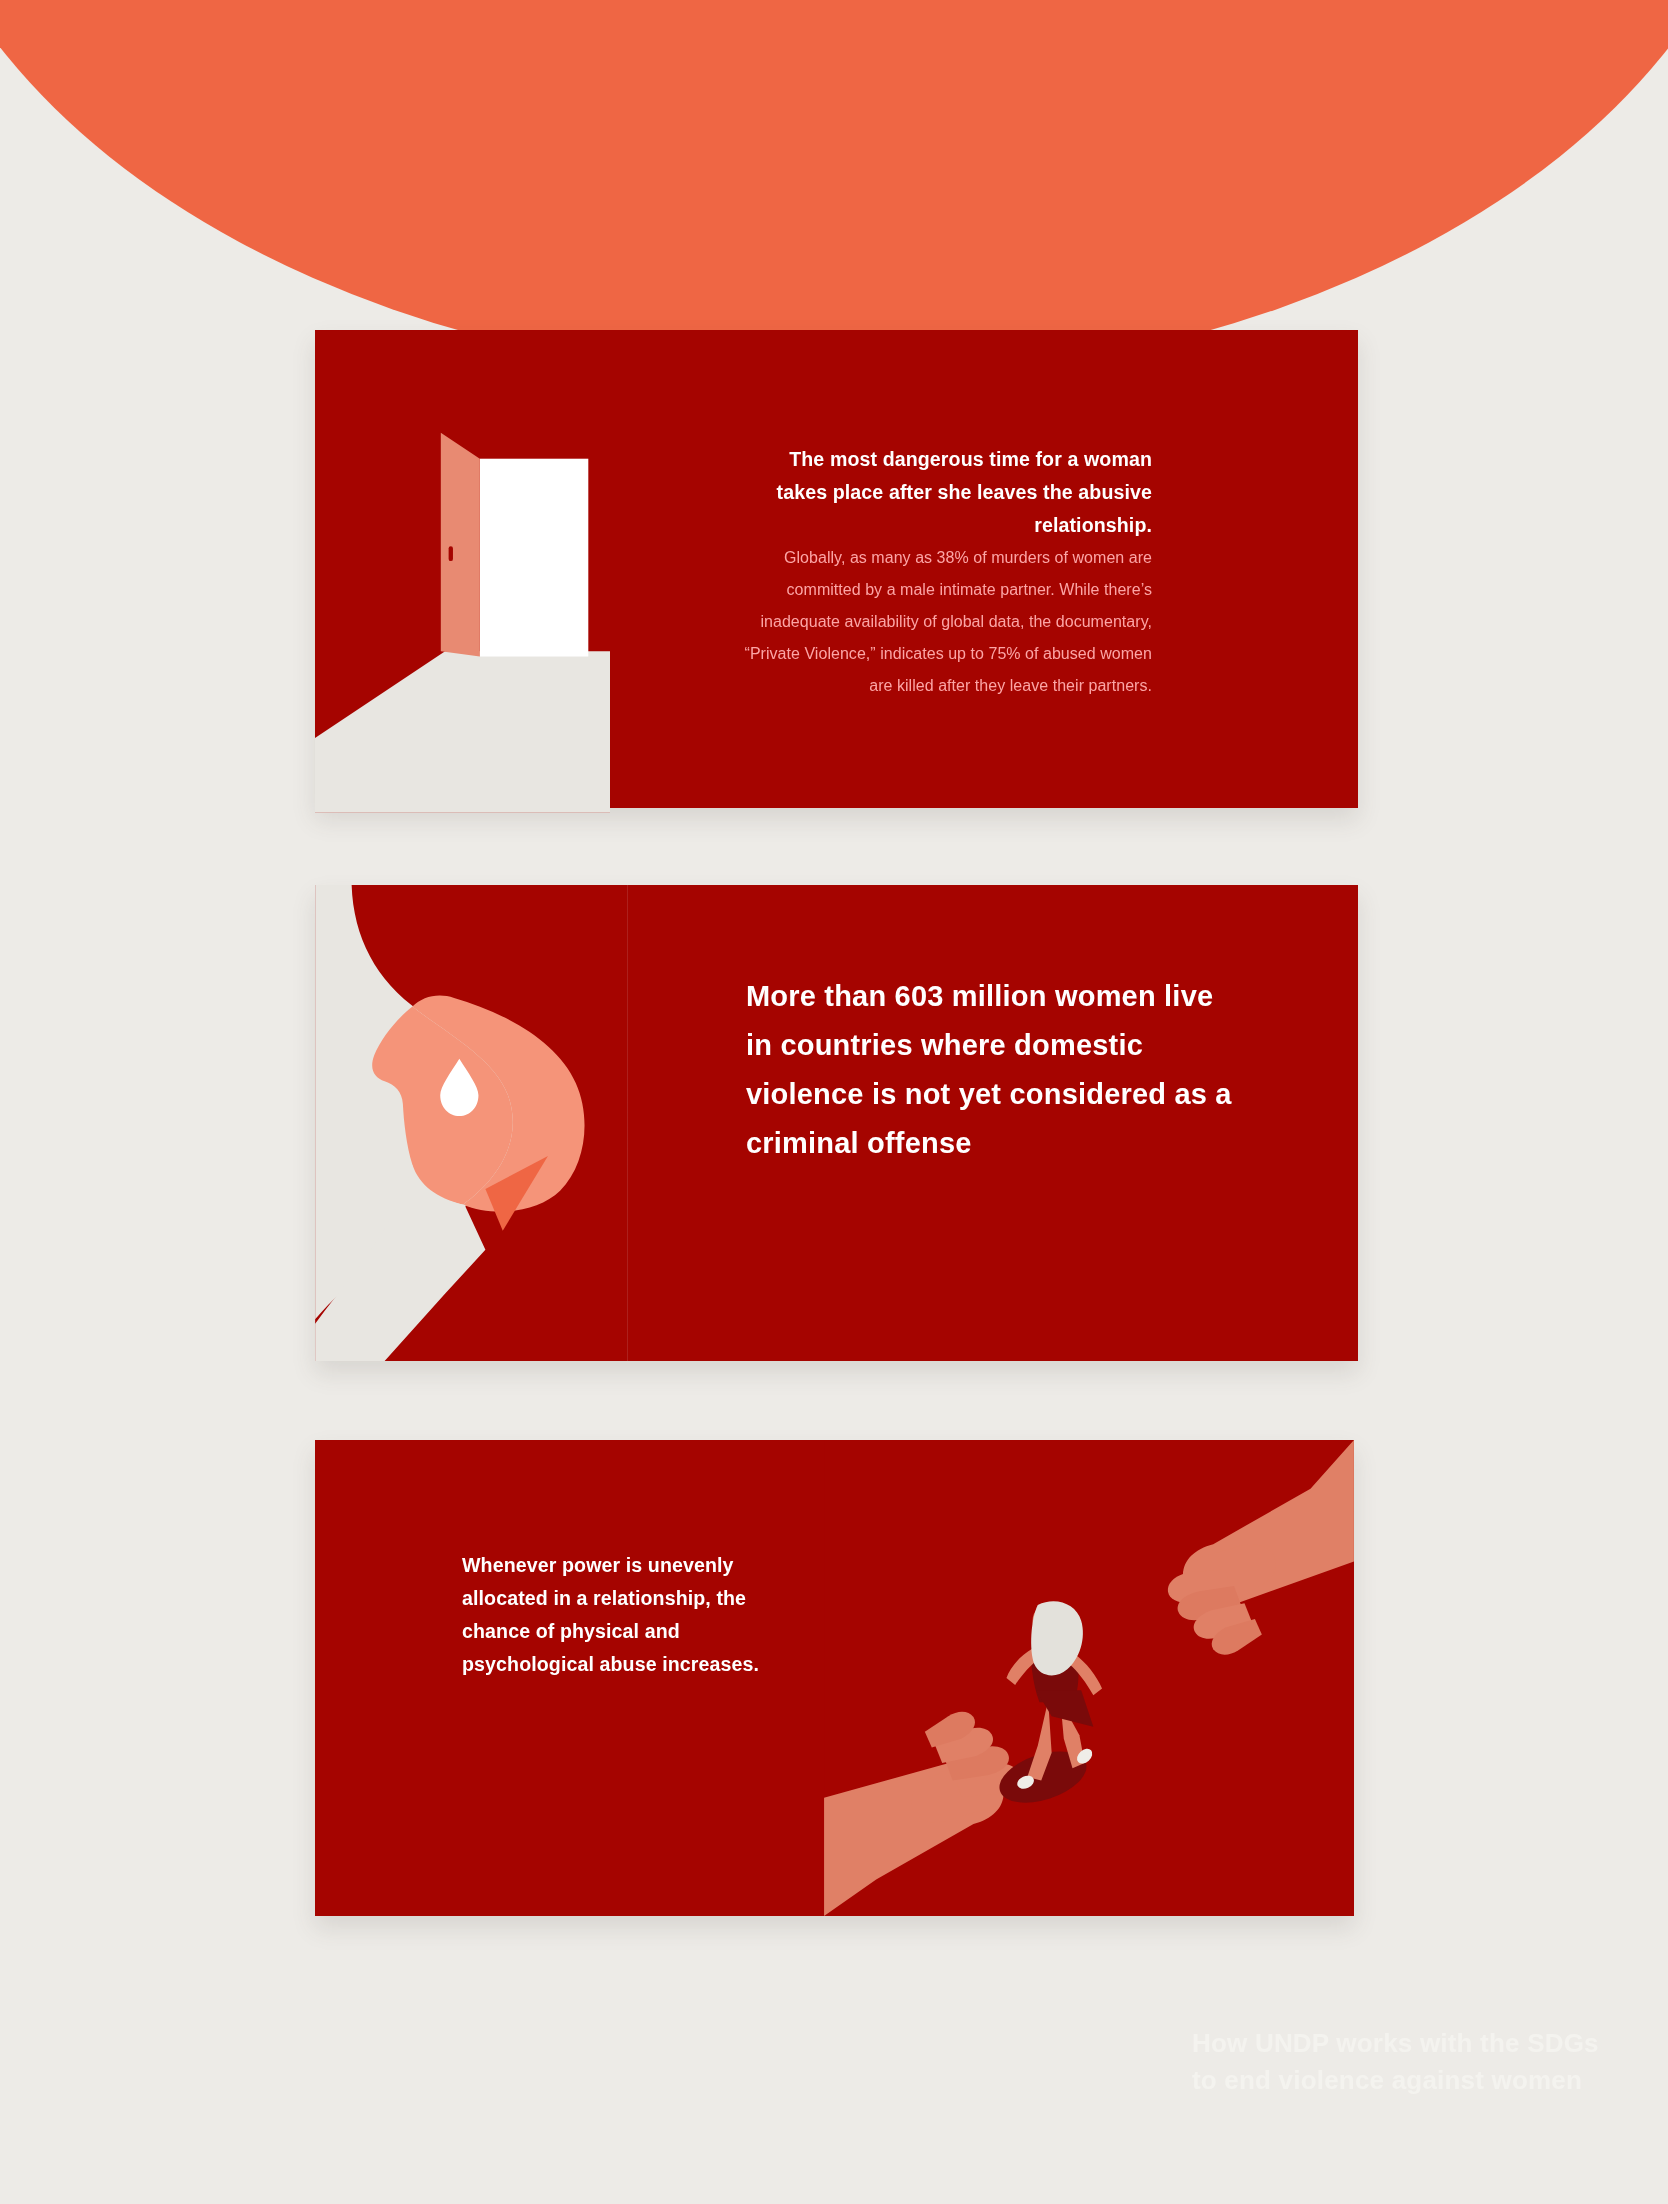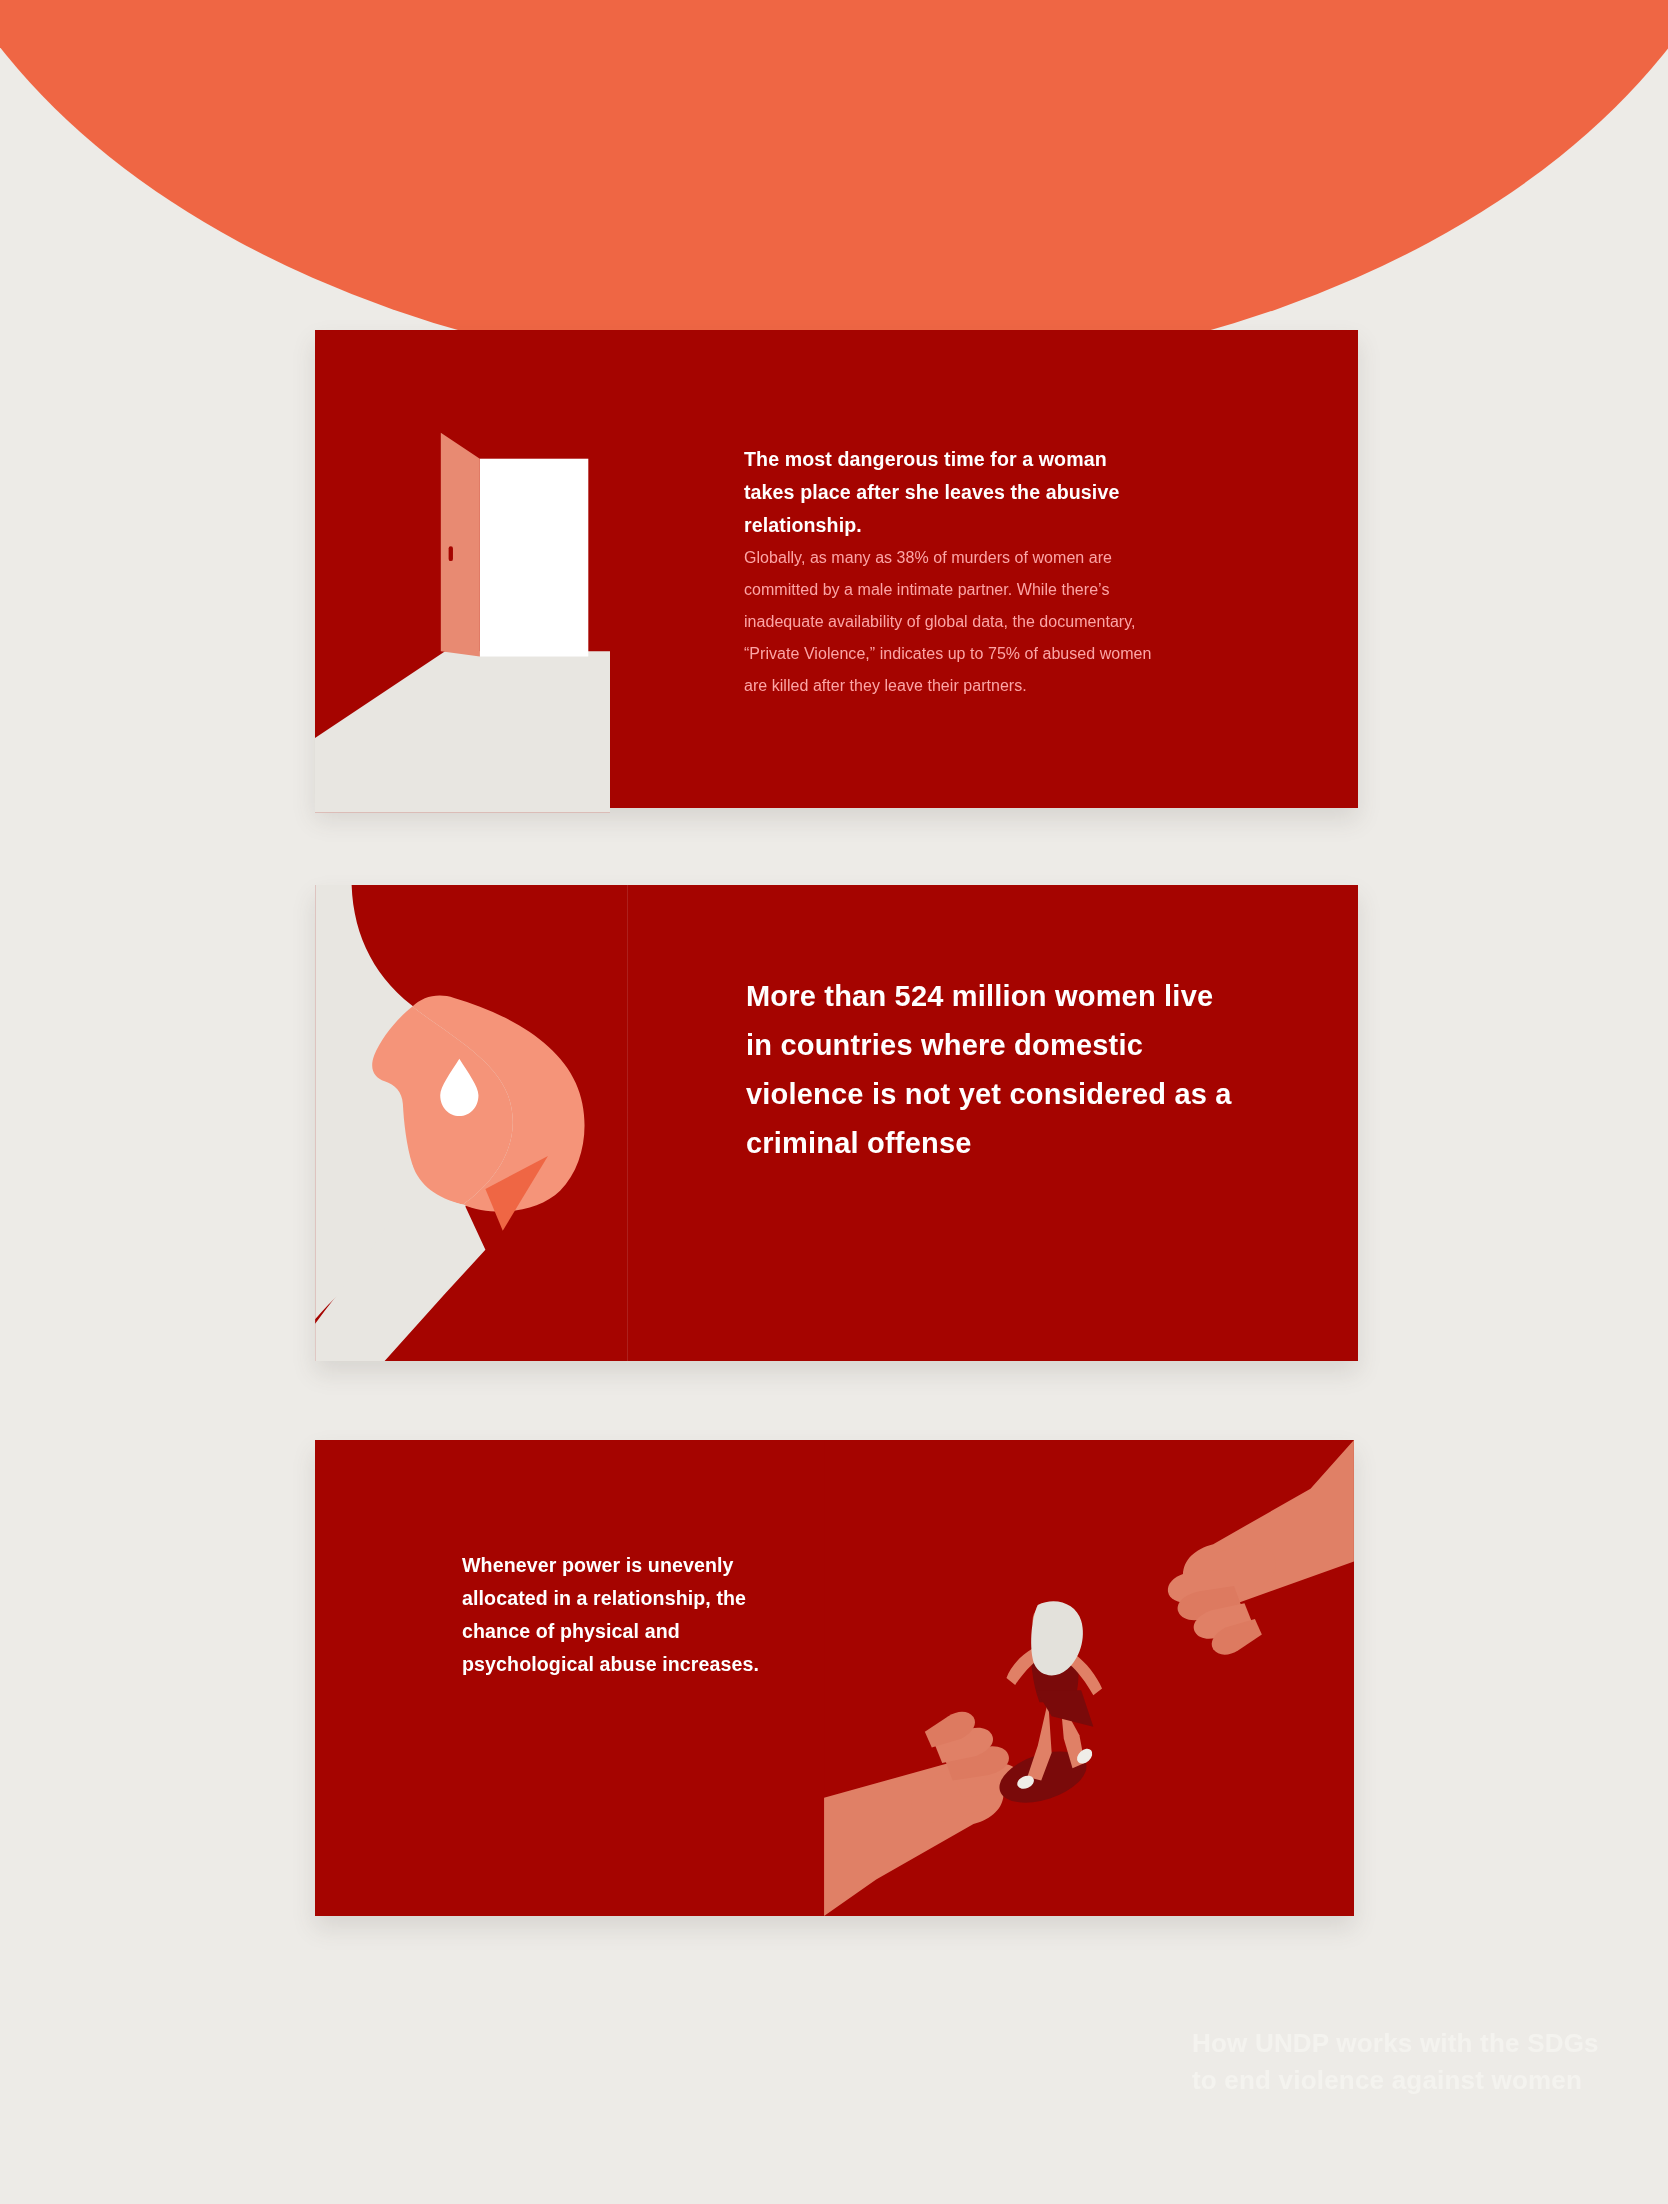--- a/index.html
+++ b/index.html
@@ -24,21 +24,21 @@
   }
 
   
   .card{
     position:absolute;
     background:#A50400;
     z-index:2;
     box-shadow:0 12px 22.6px rgba(80,70,60,.13);
   }
 
-  #card-1{ left:315px; top:330px;  width:1043px; height:478px; }
+  #card-1{ left:315px; top:330px;  width:1043px; height:478px;text-align:right; }
   #card-2{ left:315px; top:885px; width:1043px; height:476px; }
   #card-3{ left:315px; top:1440px; width:1039px; height:476px; }
 
   .card-inner{ position:relative; width:100%; height:100%; }
 
   
   .illus-door{
     position:absolute;
     left:0; top:0;
     width:295px; height:482px;
@@ -190,21 +190,21 @@
 
         <path d="M166 200
                  C 176 216 188 232 188 242
                  C 188 256 178 266 166 266
                  C 154 266 144 256 144 242
                  C 144 232 156 216 166 200 Z" fill="#FFFFFF"></path>
       </svg>
     </div>
 
     <div class="c2-text">
-      <div class="big-headline">More than 524 million women live in countries where domestic violence is not yet considered as a criminal offense</div>
+      <div class="big-headline">More than 603 million women live in countries where domestic violence is not yet considered as a criminal offense</div>
     </div>
 
   </div>
 </div>
 
 <div class="card" id="card-3">
   <div class="card-inner">
 
     <div class="illus-hands">
       <svg width="530" height="476" viewBox="0 0 610 548" xmlns="http://www.w3.org/2000/svg">

